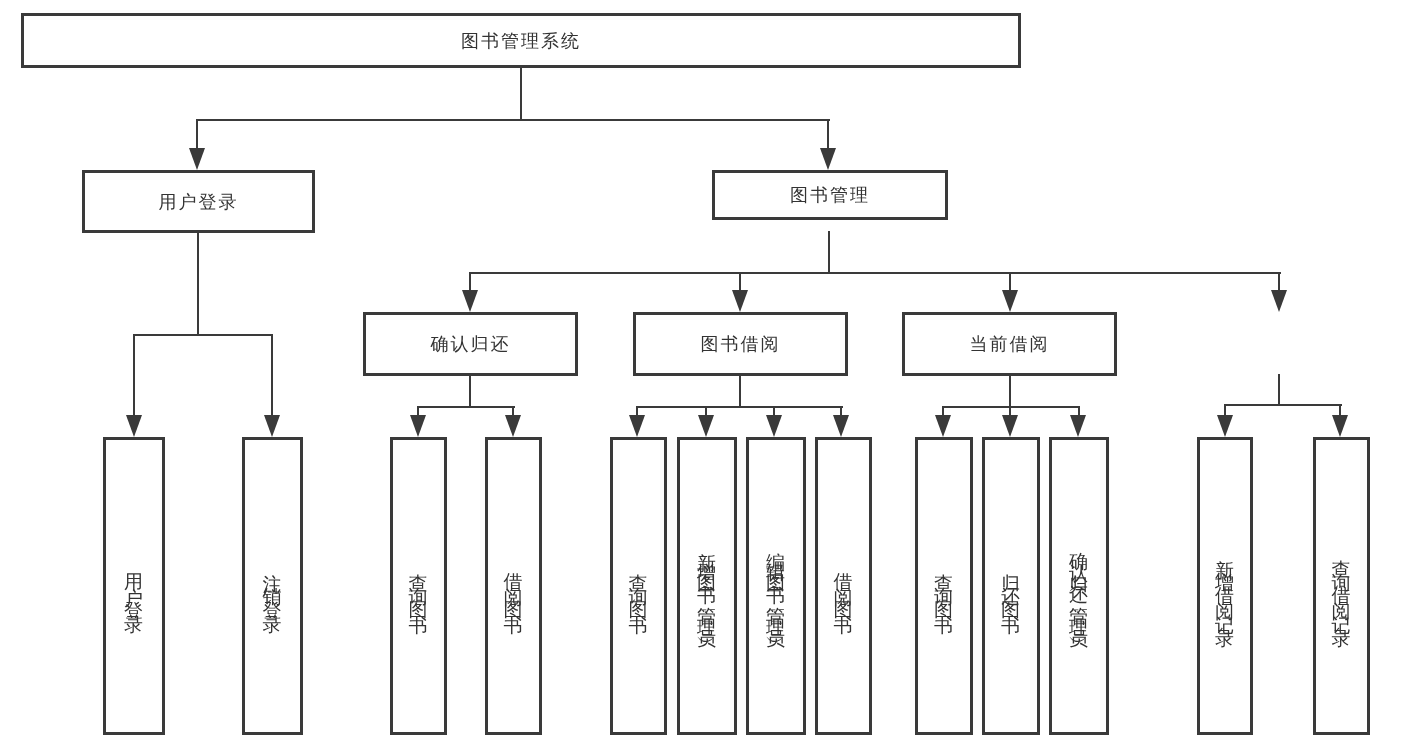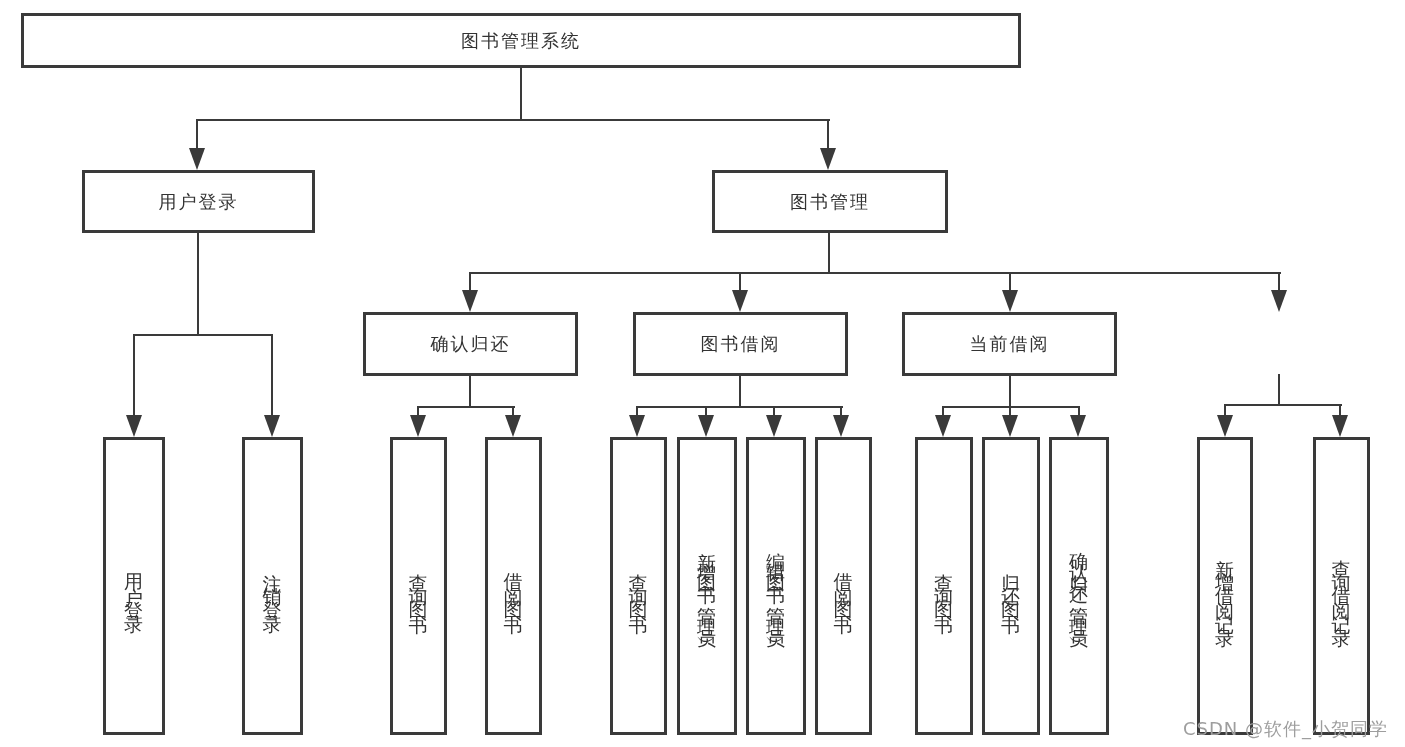--- a/index.html
+++ b/index.html
@@ -44,21 +44,21 @@
   <div class="vline" style="left:520px;top:66px;width:2px;height:54px"></div>
   <div class="hline" style="left:196px;top:119px;width:634px;height:2px"></div>
   <div class="vline" style="left:196px;top:119px;width:2px;height:31px"></div>
   <div class="vline" style="left:827px;top:119px;width:2px;height:31px"></div>
   <div class="arrow" style="left:189px;top:148px"></div>
   <div class="arrow" style="left:820px;top:148px"></div>
 
   <div class="box" style="left:82px;top:170px;width:233px;height:63px">
     <span>用户登录</span>
   </div>
-  <div class="box" style="left:712px;top:170px;width:236px;height:63px">
+  <div class="box" style="left:712px;top:170px;width:236px;height:50px">
     <span>图书管理</span>
   </div>
 
   <div class="vline" style="left:197px;top:231px;width:2px;height:105px"></div>
   <div class="hline" style="left:133px;top:334px;width:140px;height:2px"></div>
   <div class="vline" style="left:133px;top:334px;width:2px;height:82px"></div>
   <div class="vline" style="left:271px;top:334px;width:2px;height:82px"></div>
   <div class="arrow" style="left:126px;top:415px"></div>
   <div class="arrow" style="left:264px;top:415px"></div>
 
@@ -154,15 +154,14 @@
     <span class="vtxt">确认归还（管理员）</span>
   </div>
 
   <div class="box leaf" style="left:1197px;width:56px">
     <span class="vtxt">新增借阅记录</span>
   </div>
   <div class="box leaf" style="left:1313px;width:57px">
     <span class="vtxt">查询借阅记录</span>
   </div>
 
-  <div class="watermark">CSDN @软件_小贺同学</div>
 
 </div>
 
 </body></html>

